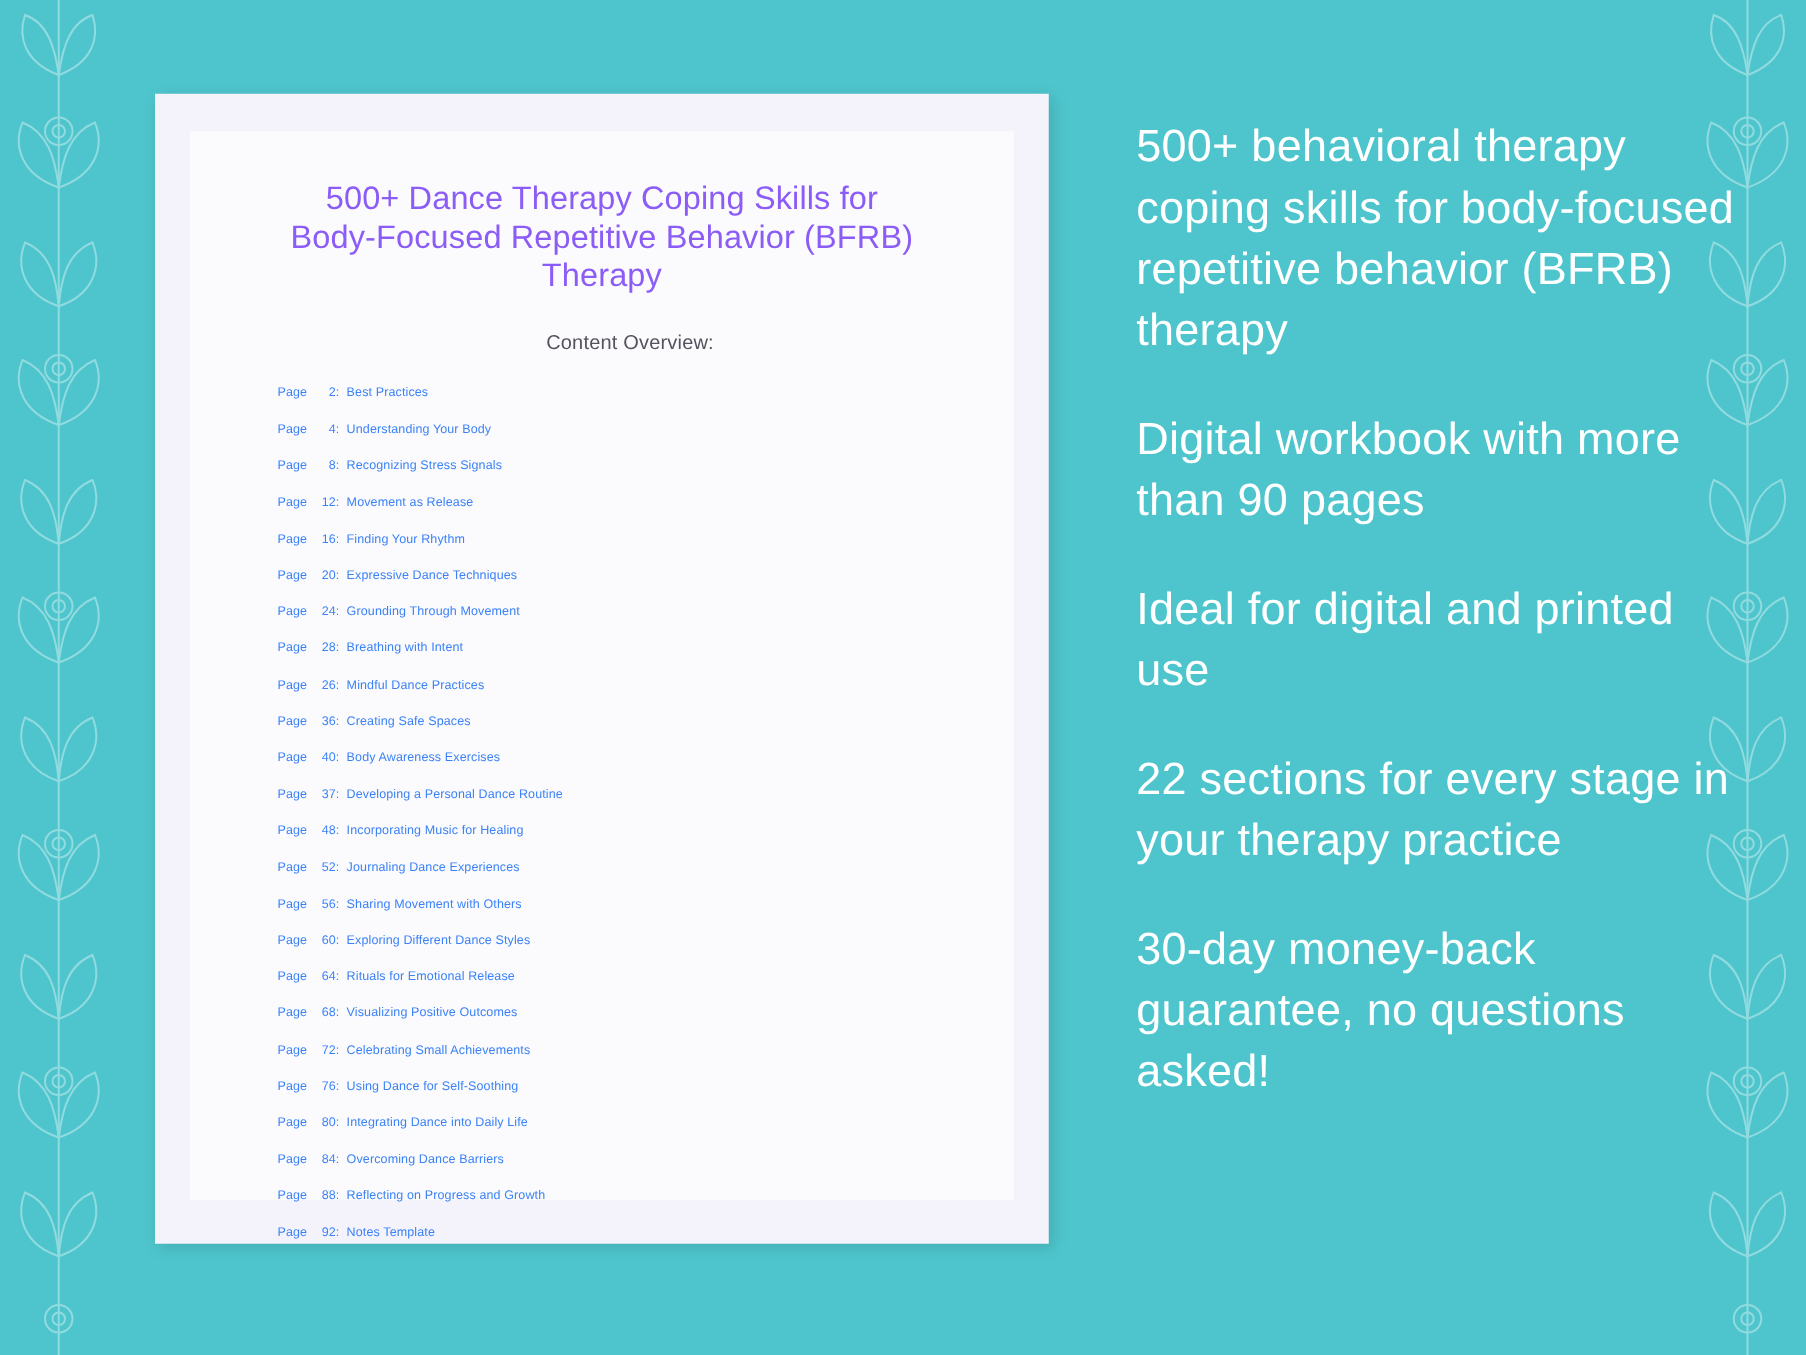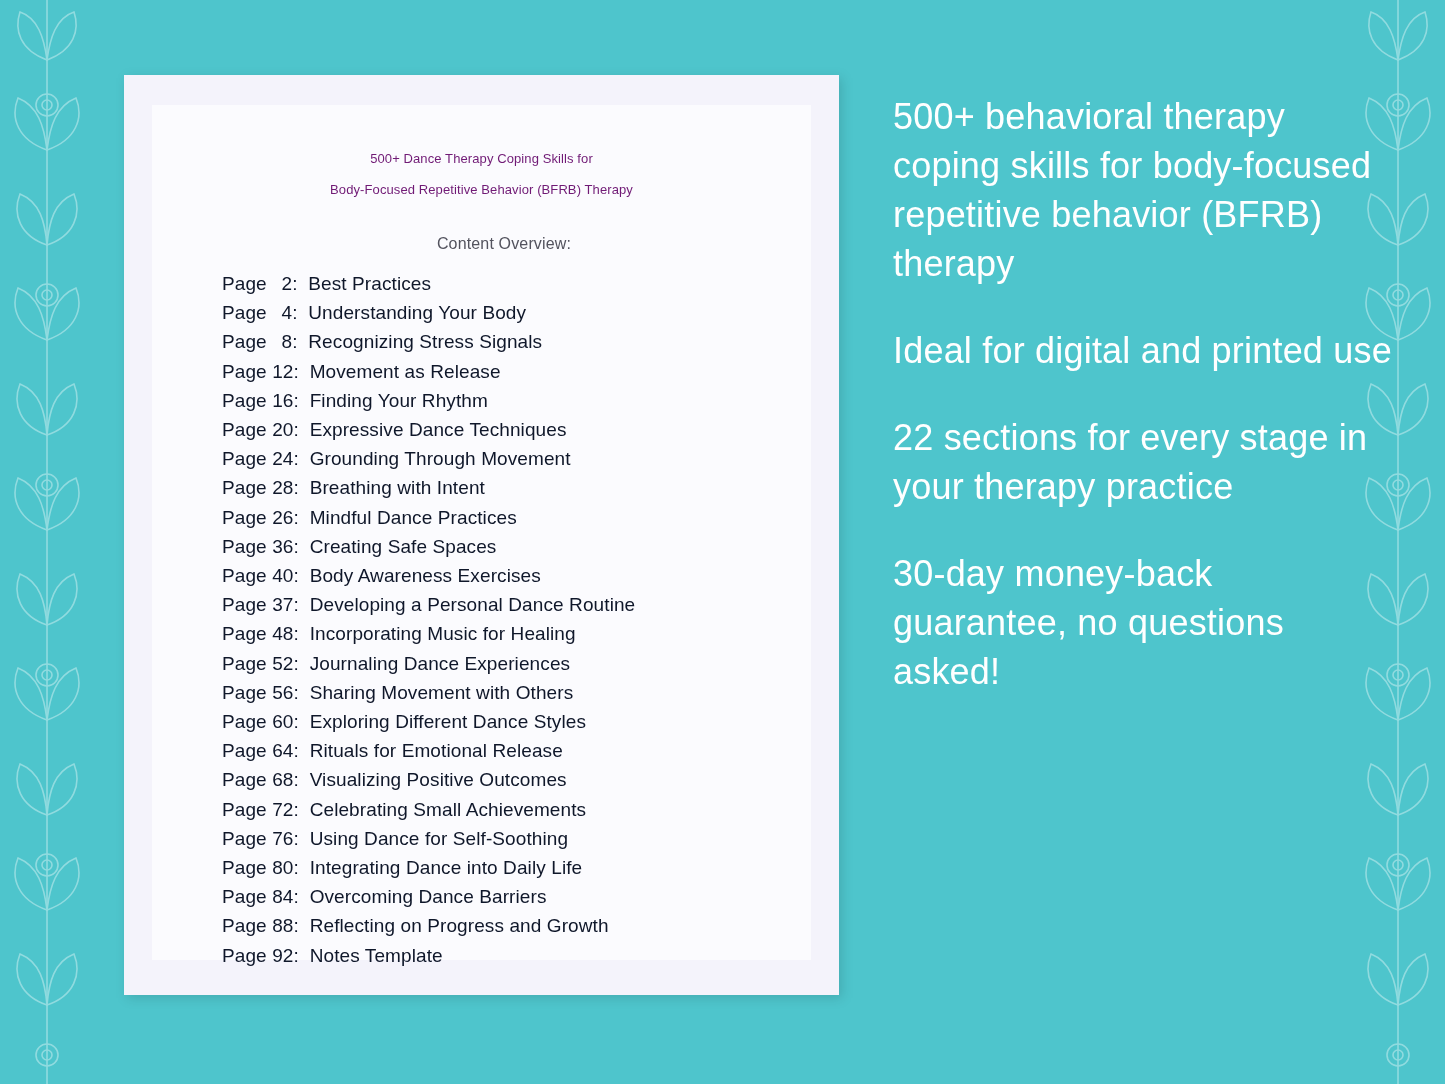--- a/index.html
+++ b/index.html
@@ -59,44 +59,44 @@
     top: 30px;
     width: 659px;
     height: 855px;
     background: #fbfbfe;
   }
 
   .doc-title {
     margin: 0;
     padding: 38px 40px 0 40px;
     text-align: center;
-    font-size: 13px;
+    font-size: 26px;
     line-height: 31px;
-    color: #701a75;
+    color: #8b5cf6;
     font-weight: 400;
     letter-spacing: 0.1px;
   }
 
   .content-overview {
     margin: 0;
     padding: 30px 0 0 45px;
     font-size: 16px;
     color: #53535e;
     letter-spacing: 0.15px;
     text-align: center;
   }
 
   .toc {
     list-style: none;
     margin: 0;
     padding: 16px 0 0 70px;
   }
   .toc li {
-    font-size: 19px;
-    color: #0f172a;
+    font-size: 10px;
+    color: #3b82f6;
     line-height: 29.2px;
     letter-spacing: 0.1px;
     white-space: pre;
   }
   .toc .pg-label { }
   .toc .pg-num {
     display: inline-block;
     min-width: 20px;
     text-align: right;
   }
@@ -107,21 +107,21 @@
     position: absolute;
     left: 893px;
     top: 92px;
     width: 500px;
   }
   .bullet {
     color: #ffffff;
     font-size: 36px;
     line-height: 49px;
     font-weight: 400;
-    margin: 0 0 38px 0;
+    margin: 0 0 38px 16px;
     letter-spacing: 0.2px;
   }
   .bullet:last-child { margin-bottom: 0; }
 </style>
 </head>
 <body>
 
 <div class="page">
 
   <div class="floral left">
@@ -248,18 +248,19 @@
           <li><span class="pg-label">Page </span><span class="pg-num">80</span><span>:  </span><span class="pg-title">Integrating Dance into Daily Life</span></li>
           <li><span class="pg-label">Page </span><span class="pg-num">84</span><span>:  </span><span class="pg-title">Overcoming Dance Barriers</span></li>
           <li><span class="pg-label">Page </span><span class="pg-num">88</span><span>:  </span><span class="pg-title">Reflecting on Progress and Growth</span></li>
           <li><span class="pg-label">Page </span><span class="pg-num">92</span><span>:  </span><span class="pg-title">Notes Template</span></li>
         </ul>
     </div>
   </div>
 
   <div class="bullets">
     <p class="bullet">500+ behavioral therapy coping skills for body-focused repetitive behavior (BFRB) therapy</p>
+    <p class="bullet">Digital workbook with more than 90 pages</p>
     <p class="bullet">Ideal for digital and printed use</p>
     <p class="bullet">22 sections for every stage in your therapy practice</p>
     <p class="bullet">30-day money-back guarantee, no questions asked!</p>
   </div>
 
 </div>
 
 </body></html>

